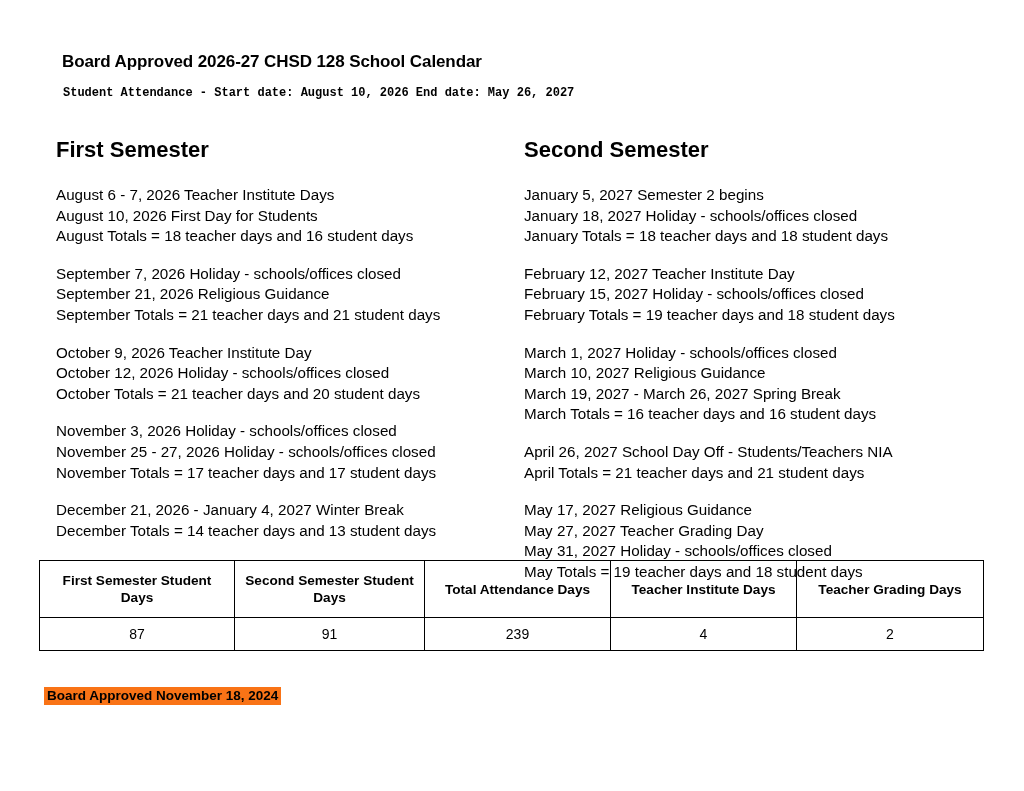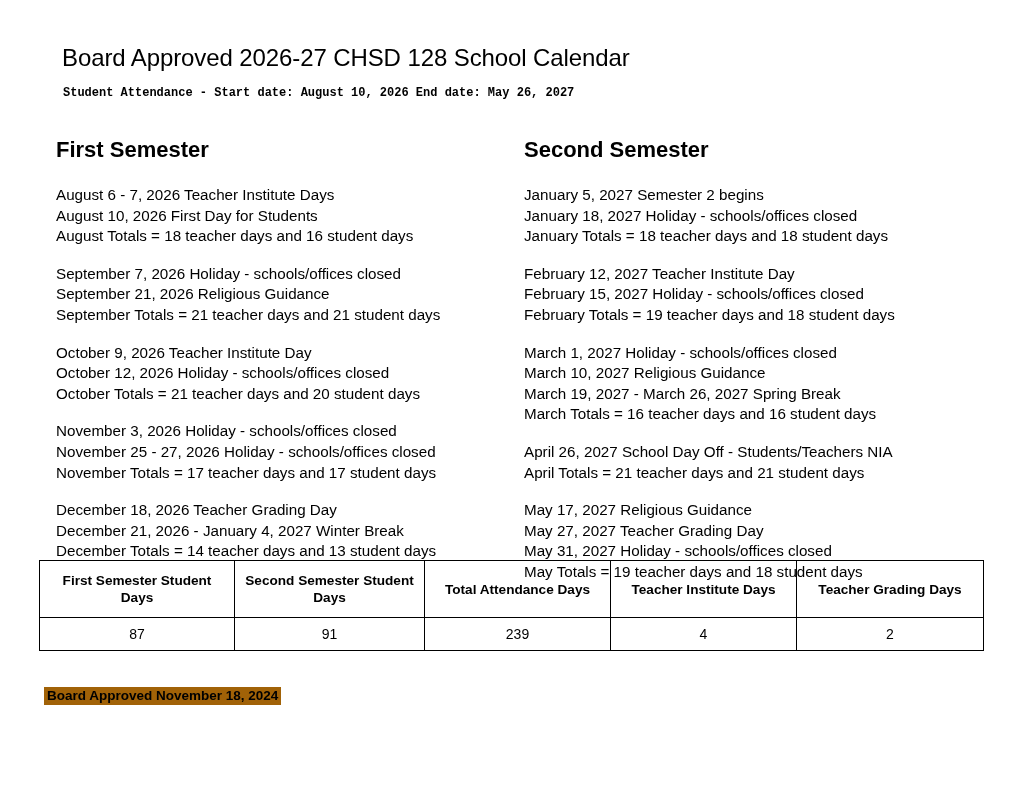--- a/index.html
+++ b/index.html
@@ -17,23 +17,23 @@
   }
   .page {
     position: relative;
     width: 1024px;
     height: 791px;
     box-sizing: border-box;
   }
   .title {
     position: absolute;
     left: 62px;
-    top: 44px;
-    font-size: 24px;
-    font-weight: normal;
+    top: 52px;
+    font-size: 17px;
+    font-weight: bold;
     letter-spacing: -0.1px;
     white-space: nowrap;
   }
   .subtitle {
     position: absolute;
     left: 63px;
     top: 86px;
     font-size: 12px;
     font-weight: bold;
     white-space: nowrap;
@@ -84,21 +84,21 @@
   table.summary td {
     font-size: 14px;
     height: 30px;
   }
   .approval {
     position: absolute;
     left: 44px;
     top: 687px;
     font-size: 13.5px;
     font-weight: bold;
-    background: #a16207;
+    background: #f97316;
     padding: 1px 3px 2px 3px;
     white-space: nowrap;
   }
 </style>
 </head>
 <body>
 
 <div class="page">
 
   <div class="title">Board Approved 2026-27 CHSD 128 School Calendar</div>
@@ -125,21 +125,20 @@
       <div class="line">October Totals = 21 teacher days and 20 student days</div>
     </div>
 
     <div class="group">
       <div class="line">November 3, 2026 Holiday - schools/offices closed</div>
       <div class="line">November 25 - 27, 2026 Holiday - schools/offices closed</div>
       <div class="line">November Totals = 17 teacher days and 17 student days</div>
     </div>
 
     <div class="group">
-      <div class="line">December 18, 2026 Teacher Grading Day</div>
       <div class="line">December 21, 2026 - January 4, 2027 Winter Break</div>
       <div class="line">December Totals = 14 teacher days and 13 student days</div>
     </div>
   </div>
 
   <div class="col col-right">
     <div class="col-heading">Second Semester</div>
 
     <div class="group">
       <div class="line">January 5, 2027 Semester 2 begins</div>

